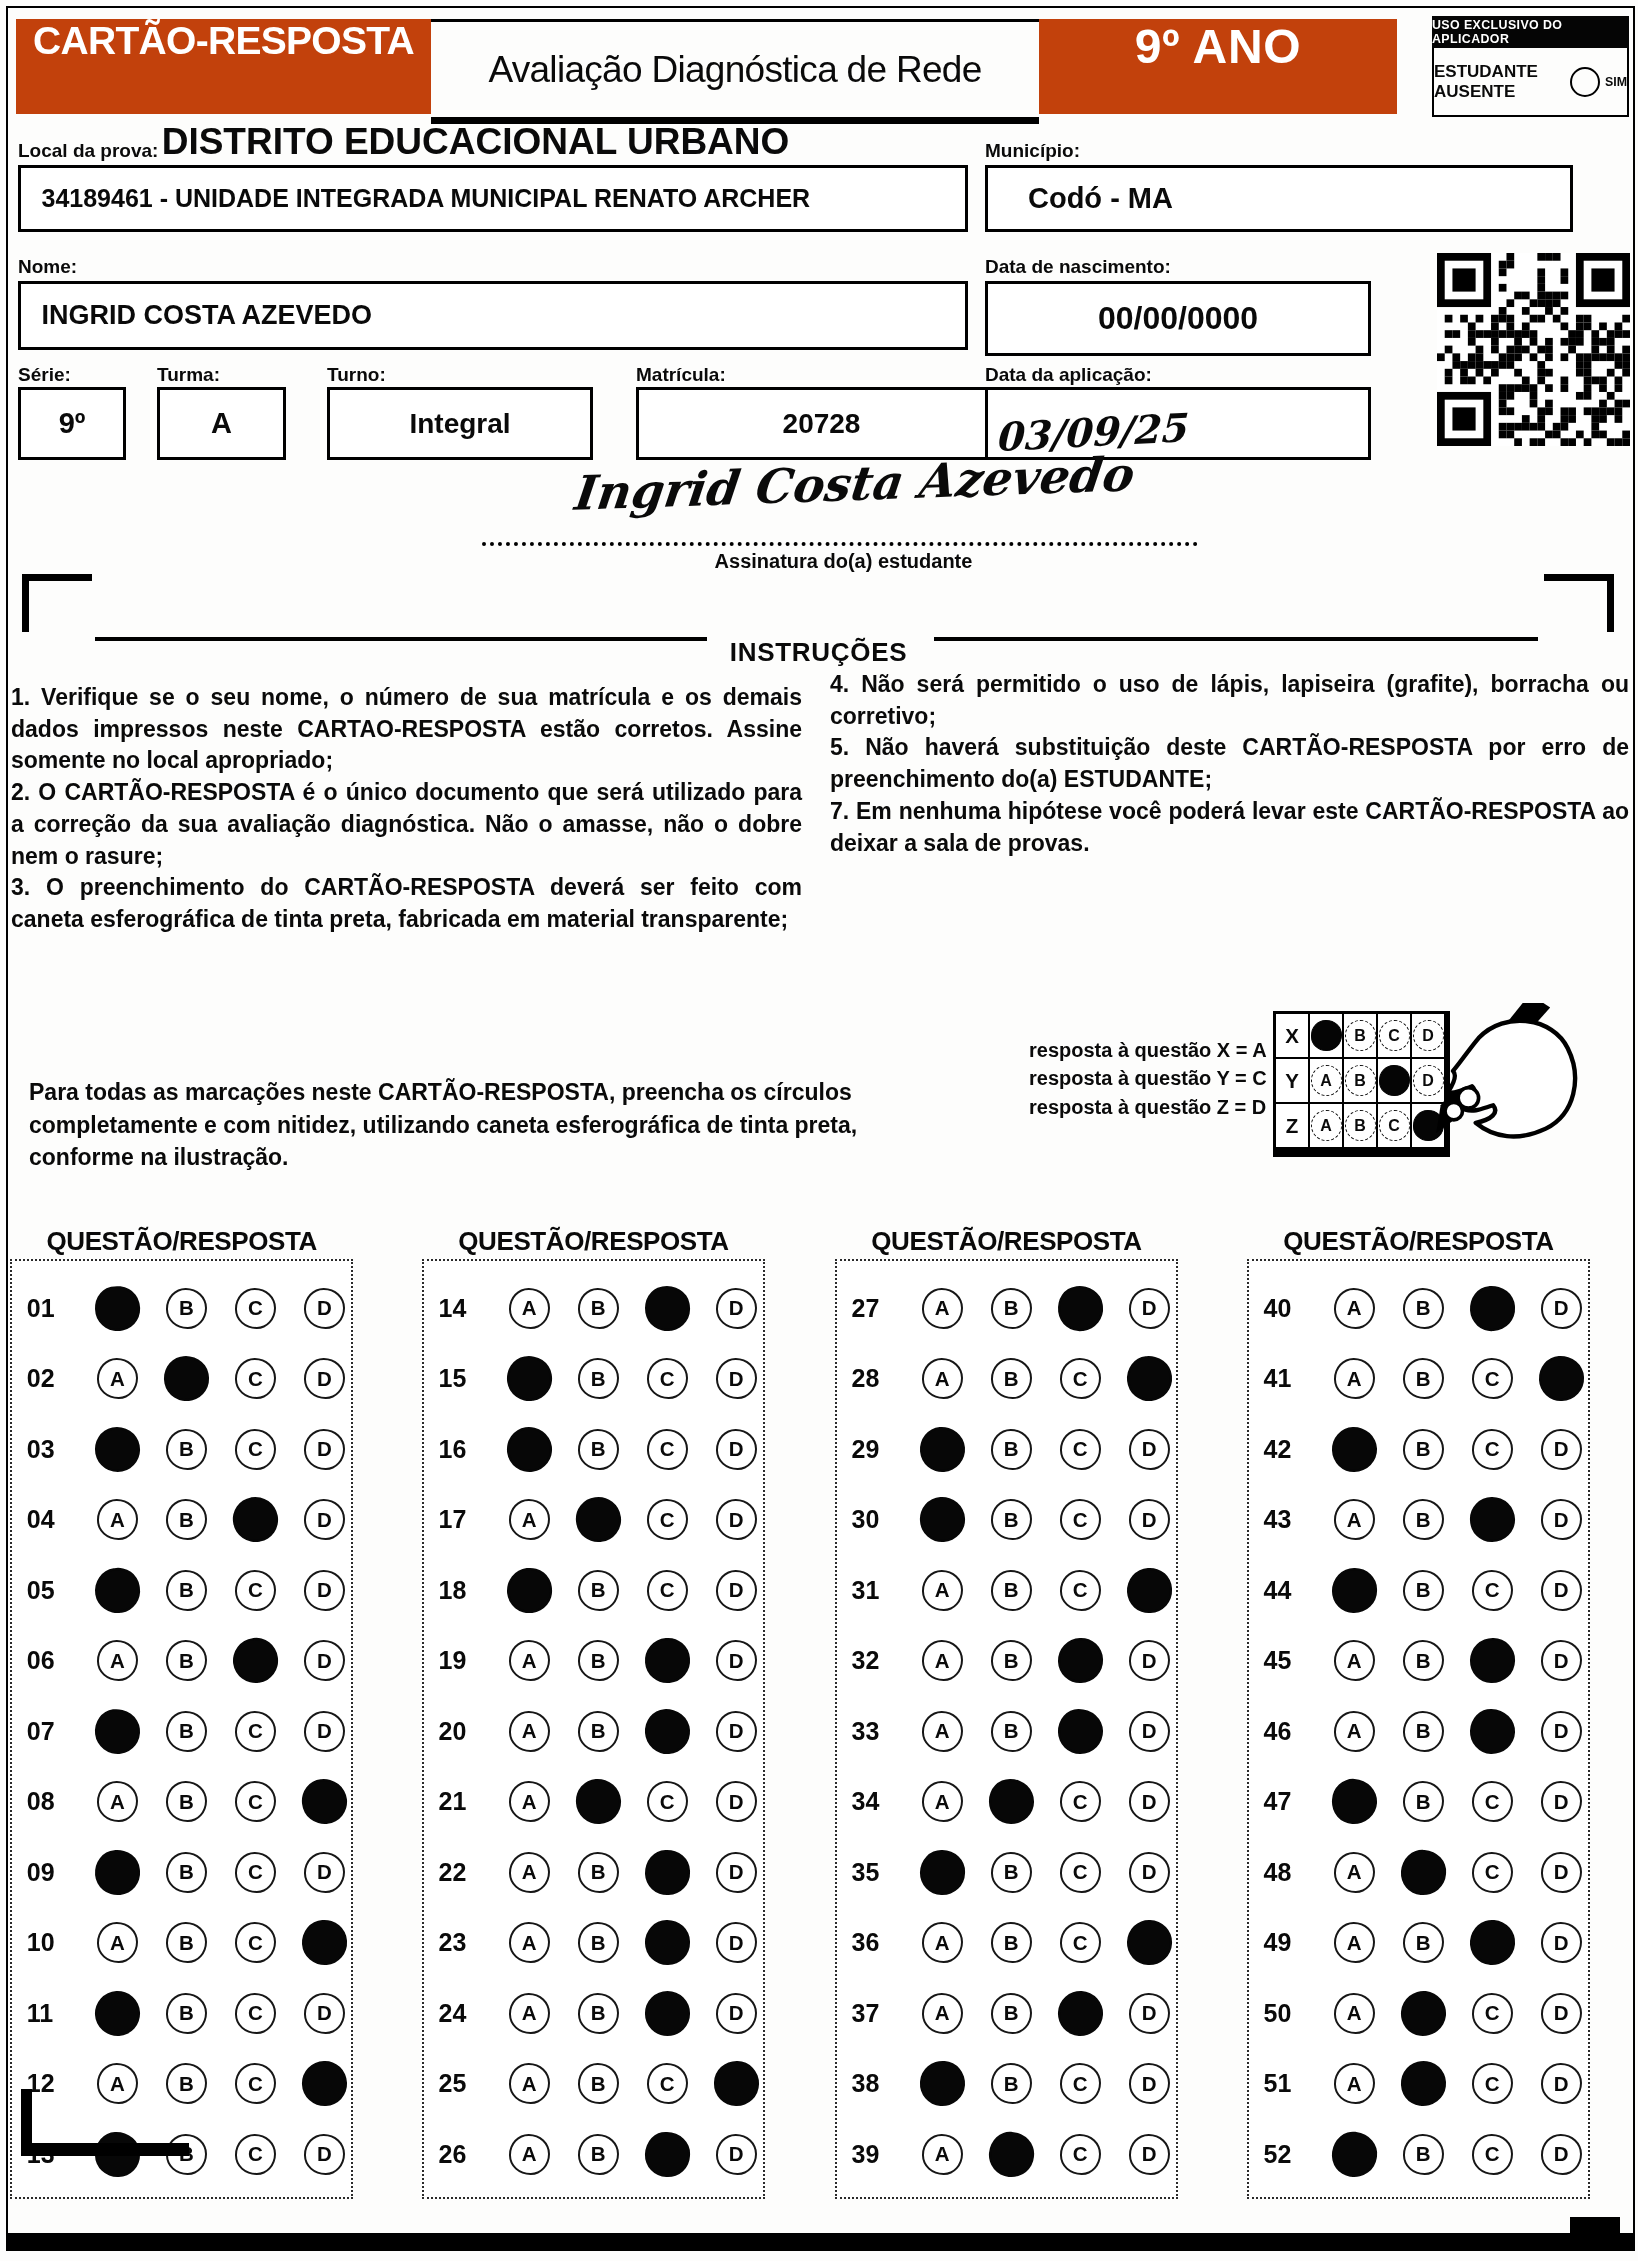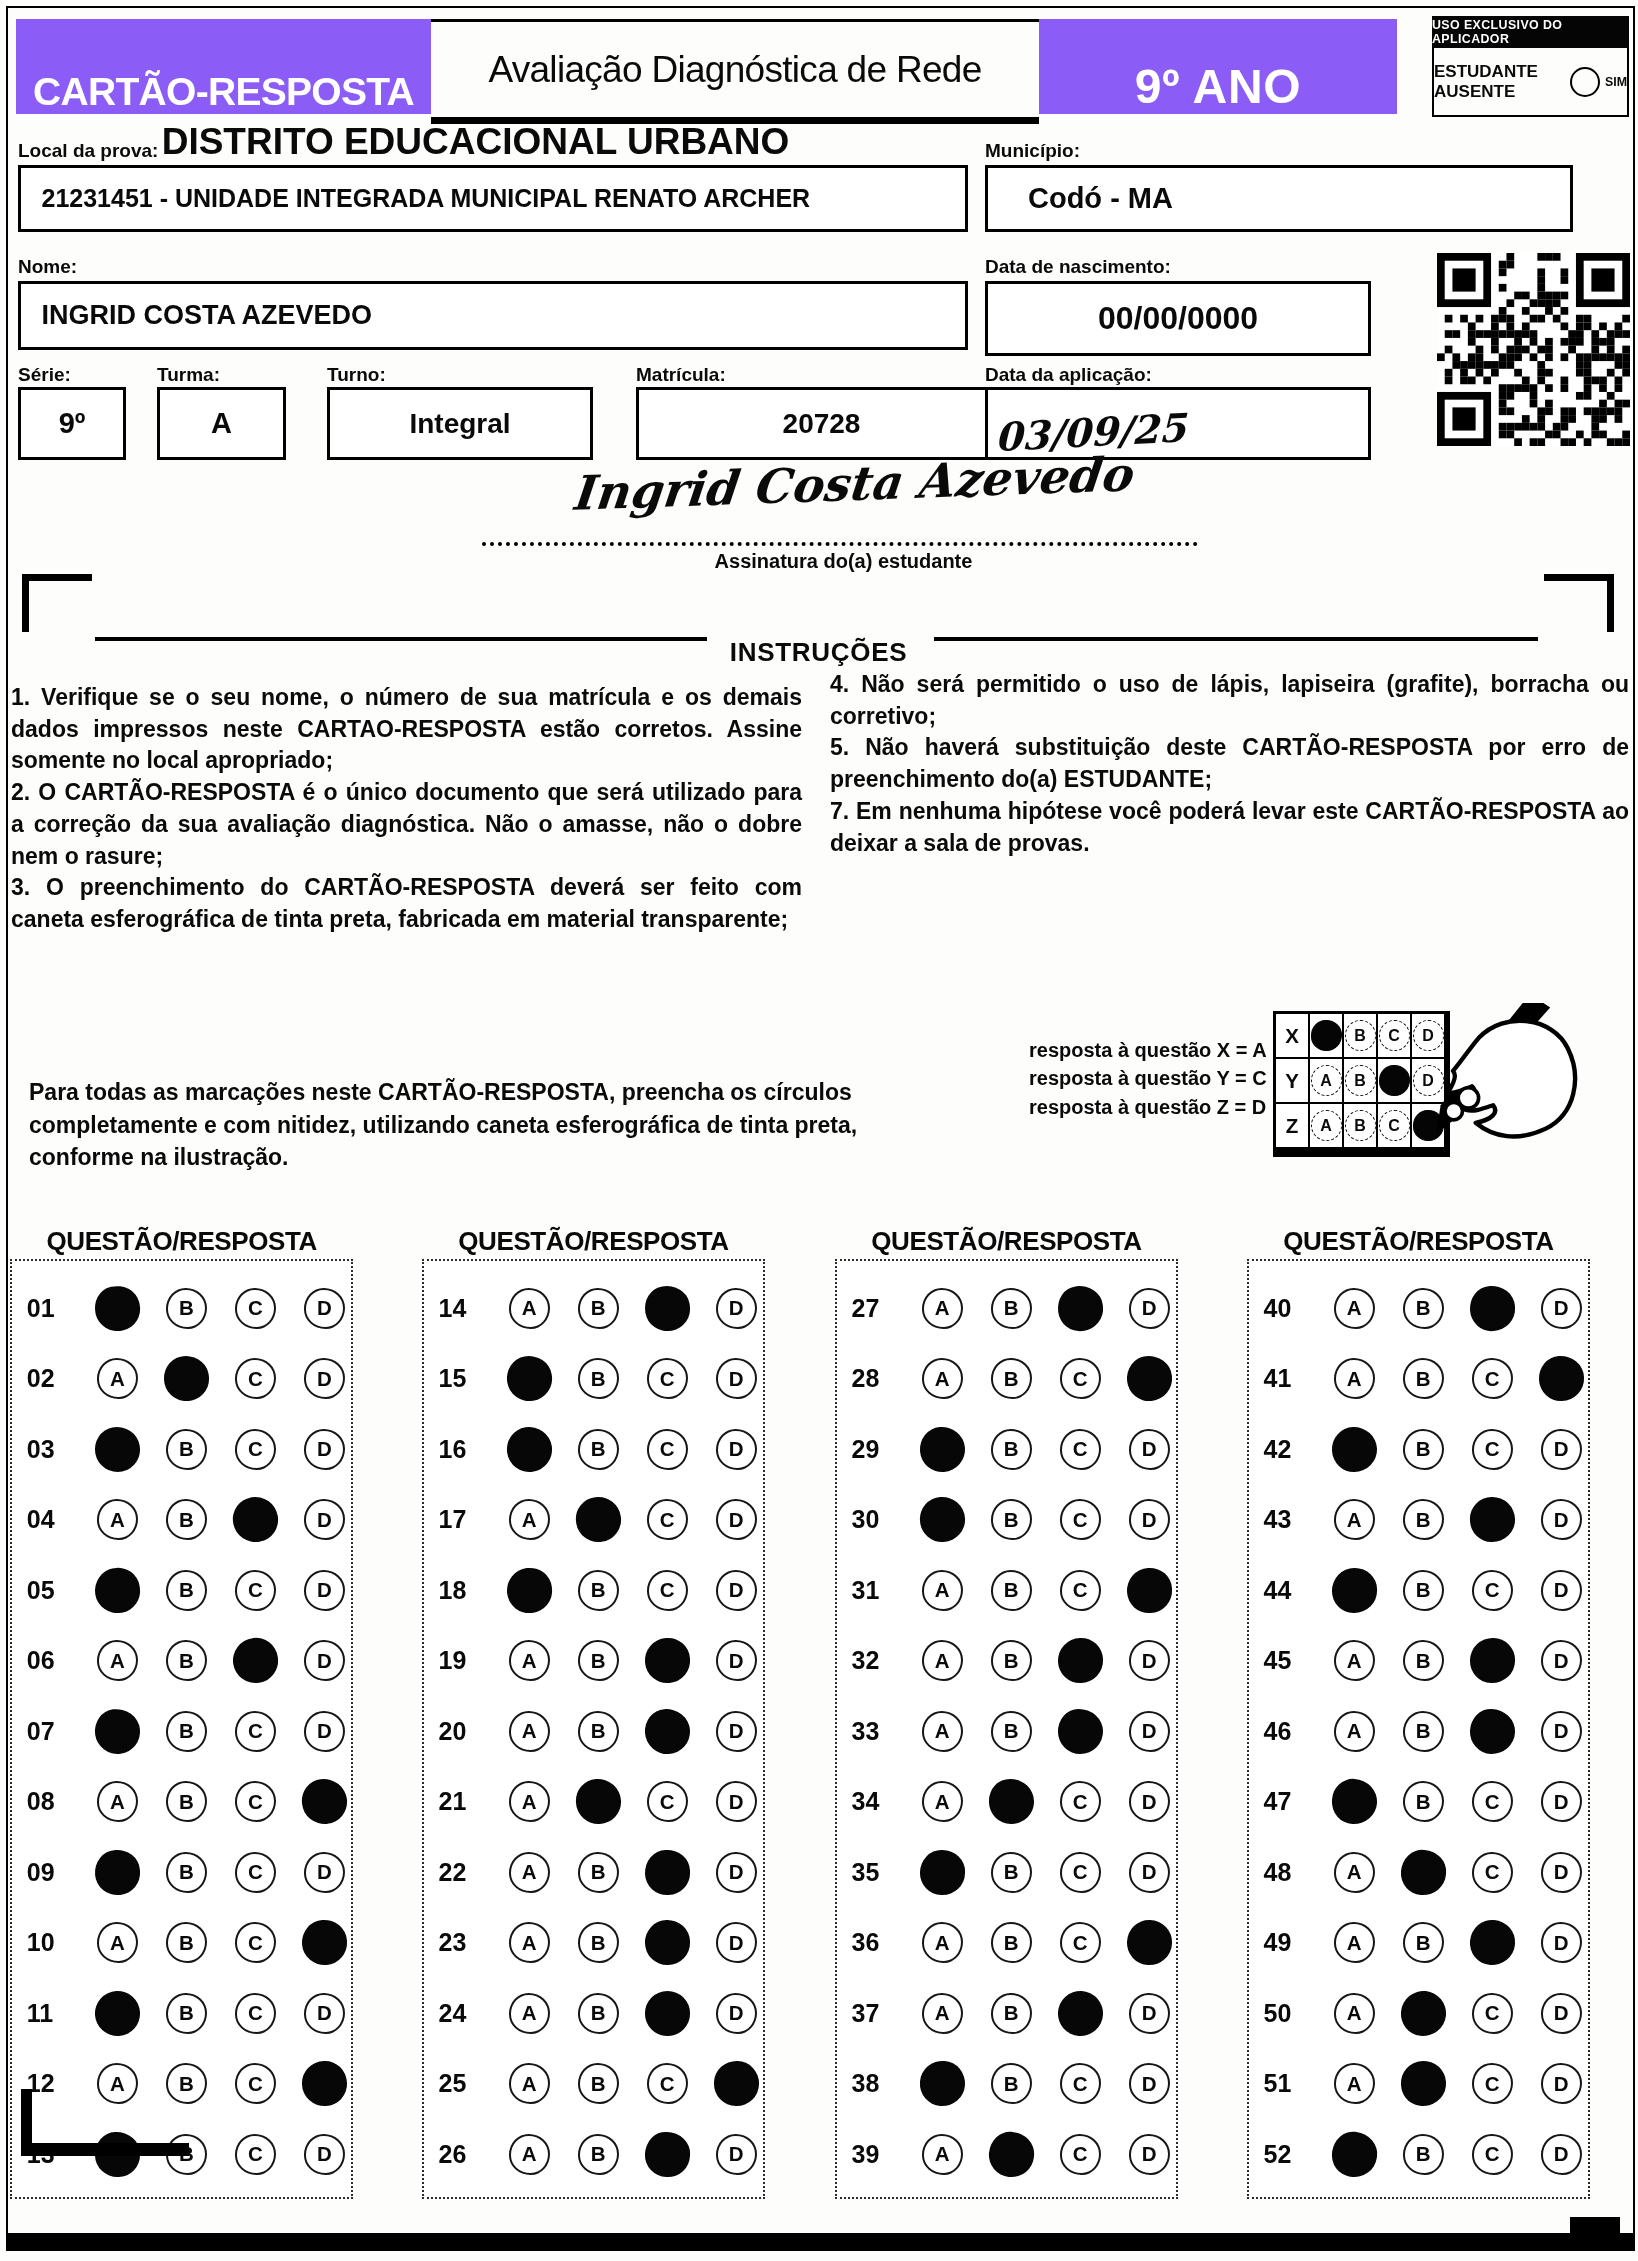--- a/index.html
+++ b/index.html
@@ -1,20 +1,20 @@
 <!DOCTYPE html>
 <html style="font-size:11.7px"><head>
 <meta charset="utf-8">
 <style>
   html,body{margin:0;padding:0;background:#888;}
   .page{position:relative;width:1639px;height:2261px;background:#fdfdfc;font-family:"Liberation Sans",sans-serif;color:#0a0a0a;overflow:hidden;}
   .page-border{position:absolute;left:5.8px;top:5.8px;width:1625px;height:2241px;border:2.2px solid #000;pointer-events:none;}
   .abs{position:absolute;}
   .bold{font-weight:bold;}
-  .blackbox{background:#8b5cf6;color:#fff;display:flex;align-items:flex-end;justify-content:center;font-weight:bold;}
+  .blackbox{background:#c2410c;color:#fff;display:flex;align-items:flex-start;justify-content:center;font-weight:bold;}
   .hdr-left{left:16px;top:19px;width:415px;height:95px;font-size:39px;letter-spacing:-0.7px;}
   .hdr-mid{left:431px;top:19px;width:608px;height:95px;border-top:3.7px solid #000;border-bottom:7.3px solid #000;display:flex;align-items:center;justify-content:center;font-weight:normal;font-size:37px;letter-spacing:-0.7px;}
   .hdr-grade{left:1039px;top:19px;width:358px;height:95px;font-size:48px;letter-spacing:0.7px;}
   .hdr-right{left:1432px;top:16px;width:197px;height:104px;}
   .hdr-right .strip{height:32px;background:#050505;color:#fff;display:flex;align-items:center;justify-content:center;font-size:12.4px;font-weight:bold;letter-spacing:0.4px;}
   .hdr-right .bodyrow{height:67px;border:2.2px solid #000;border-top:none;display:flex;align-items:center;justify-content:center;gap:5.1px;font-size:17px;font-weight:bold;}
   .absent-circle{width:26px;height:26px;border:2.2px solid #000;border-radius:50%;flex:0 0 auto;}
   .hdr-right .sim{font-size:12.4px;}
   .fieldlabel{font-size:19px;font-weight:bold;}
   .infobox{border:3.7px solid #000;display:flex;align-items:center;font-weight:bold;background:#fff;}
@@ -66,21 +66,21 @@
       <span>ESTUDANTE AUSENTE</span>
       <span class="absent-circle"></span>
       <span class="sim">SIM</span>
     </div>
   </div>
 
   <div class="abs fieldlabel" style="left:18px;top:140px;">Local da prova:</div>
   <div class="abs district" style="left:110px;top:121px;width:731px;">DISTRITO EDUCACIONAL URBANO</div>
   <div class="abs fieldlabel" style="left:985px;top:140px;">Município:</div>
   <div class="abs infobox" style="left:18px;top:165px;width:950px;height:67px;font-size:25px;padding-left:20.5px;box-sizing:border-box;">
-      <span>21231451 - UNIDADE INTEGRADA MUNICIPAL RENATO ARCHER</span>
+      <span>34189461 - UNIDADE INTEGRADA MUNICIPAL RENATO ARCHER</span>
     </div>
   <div class="abs infobox" style="left:985px;top:165px;width:588px;height:67px;font-size:29px;padding-left:40px;box-sizing:border-box;">
       <span>Codó - MA</span>
     </div>
 
   <div class="abs fieldlabel" style="left:18px;top:256px;">Nome:</div>
   <div class="abs fieldlabel" style="left:985px;top:256px;">Data de nascimento:</div>
   <div class="abs infobox" style="left:18px;top:281px;width:950px;height:69px;font-size:27px;padding-left:20.5px;box-sizing:border-box;">
       <span>INGRID COSTA AZEVEDO</span>
     </div>

